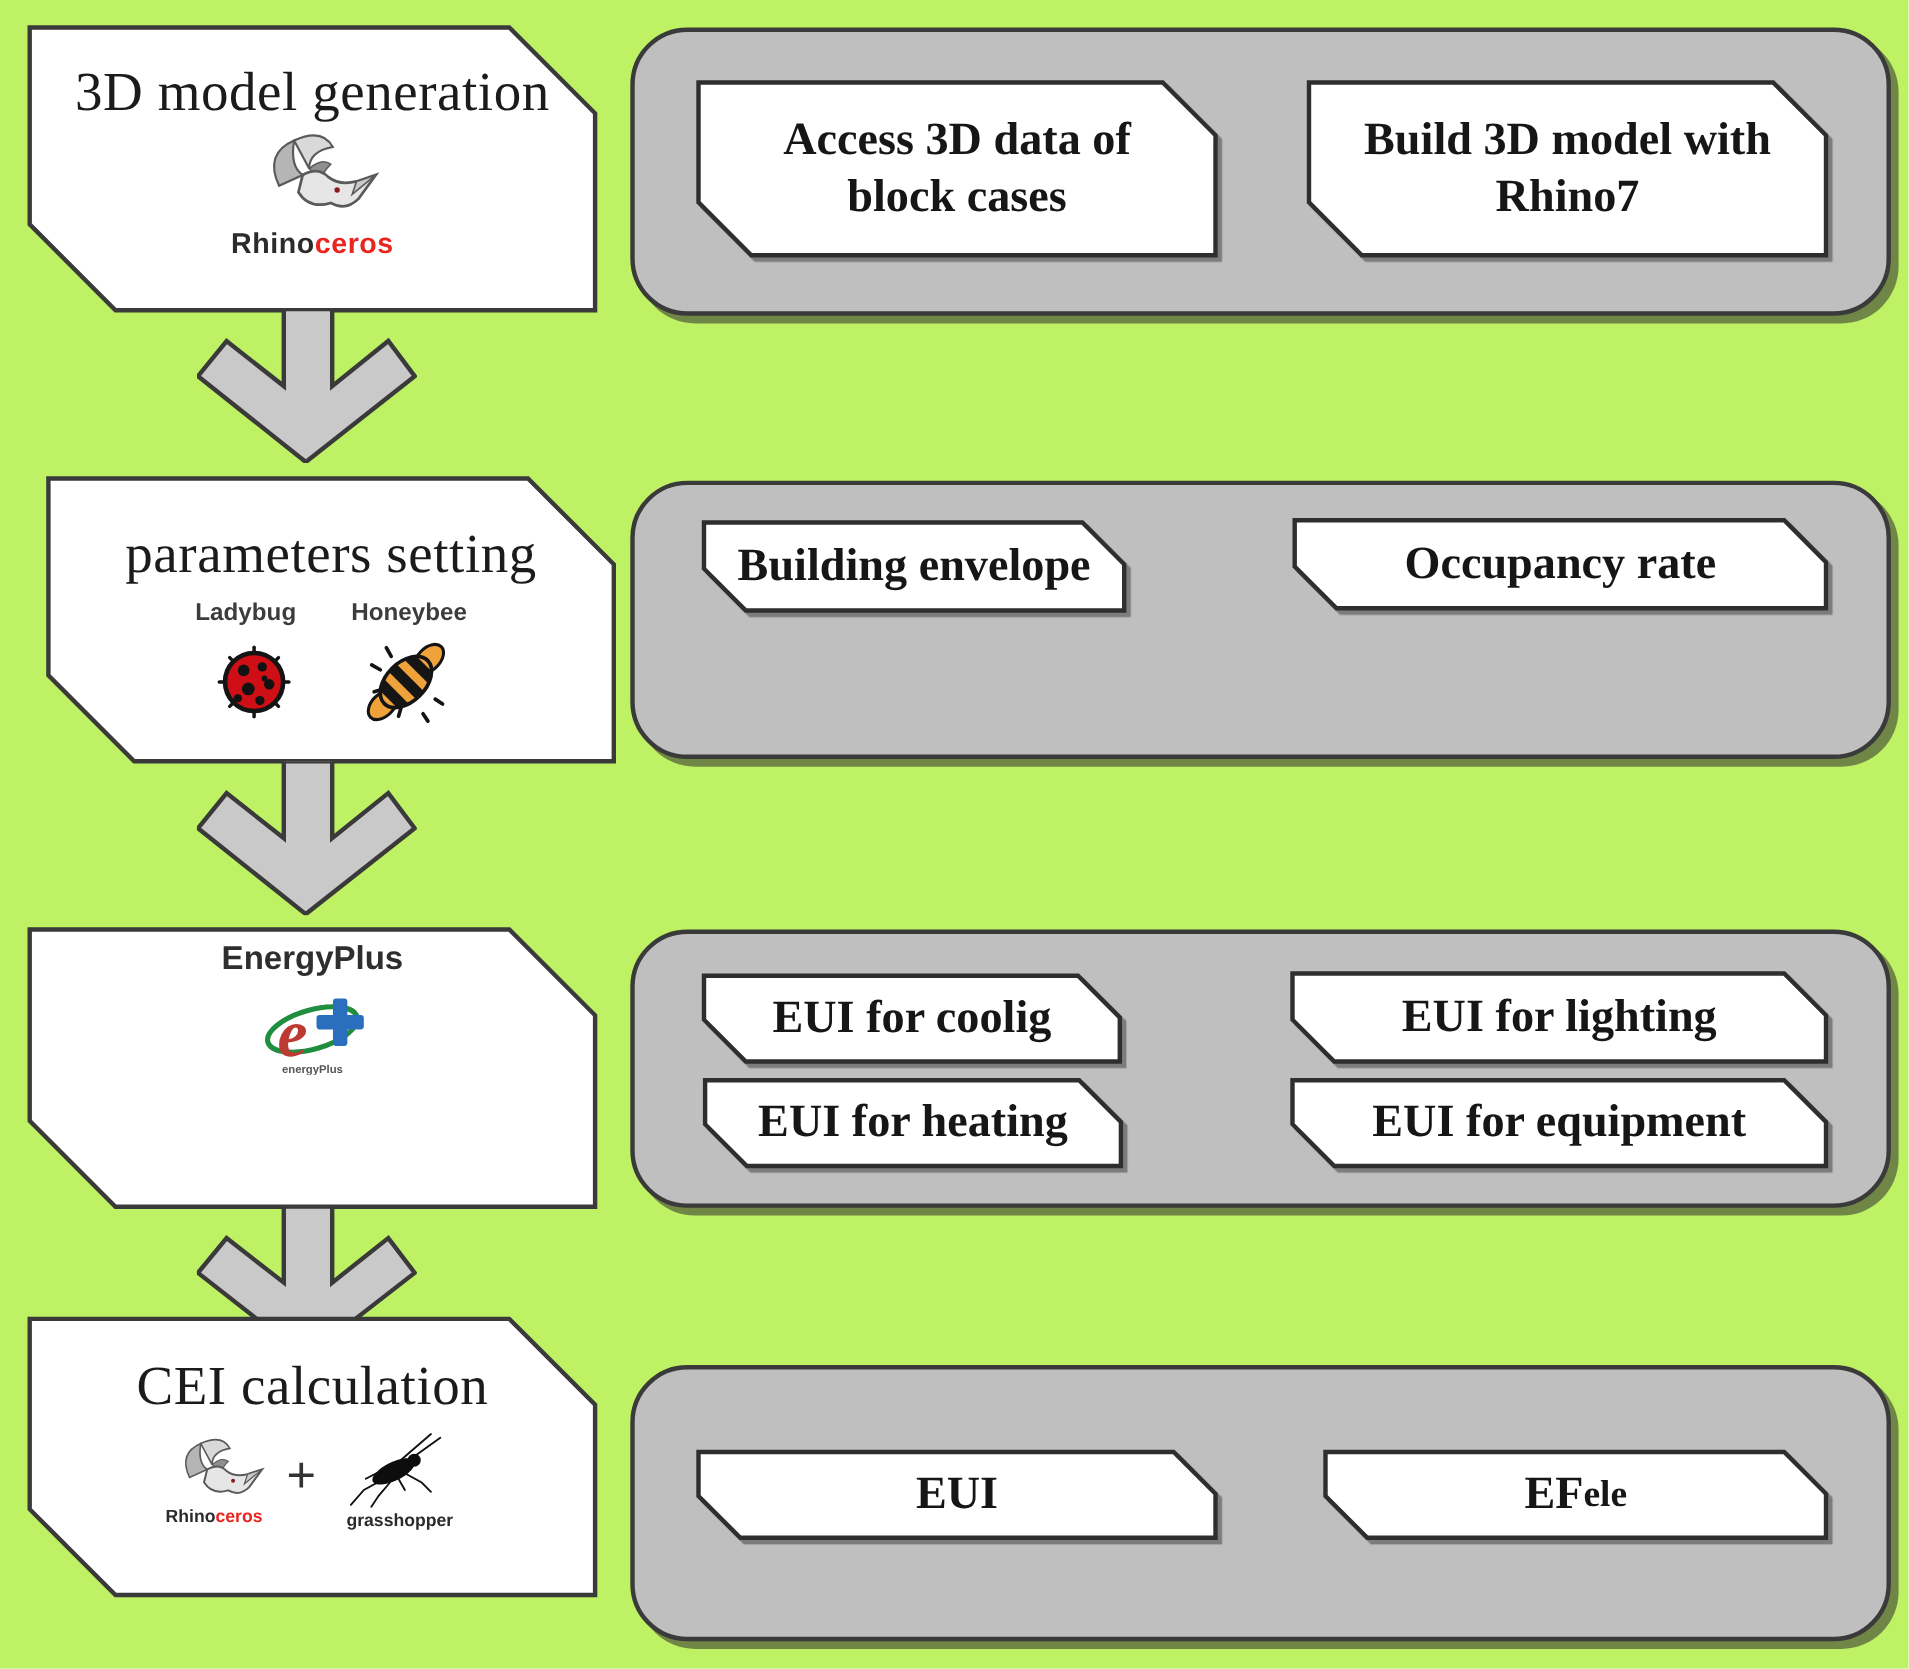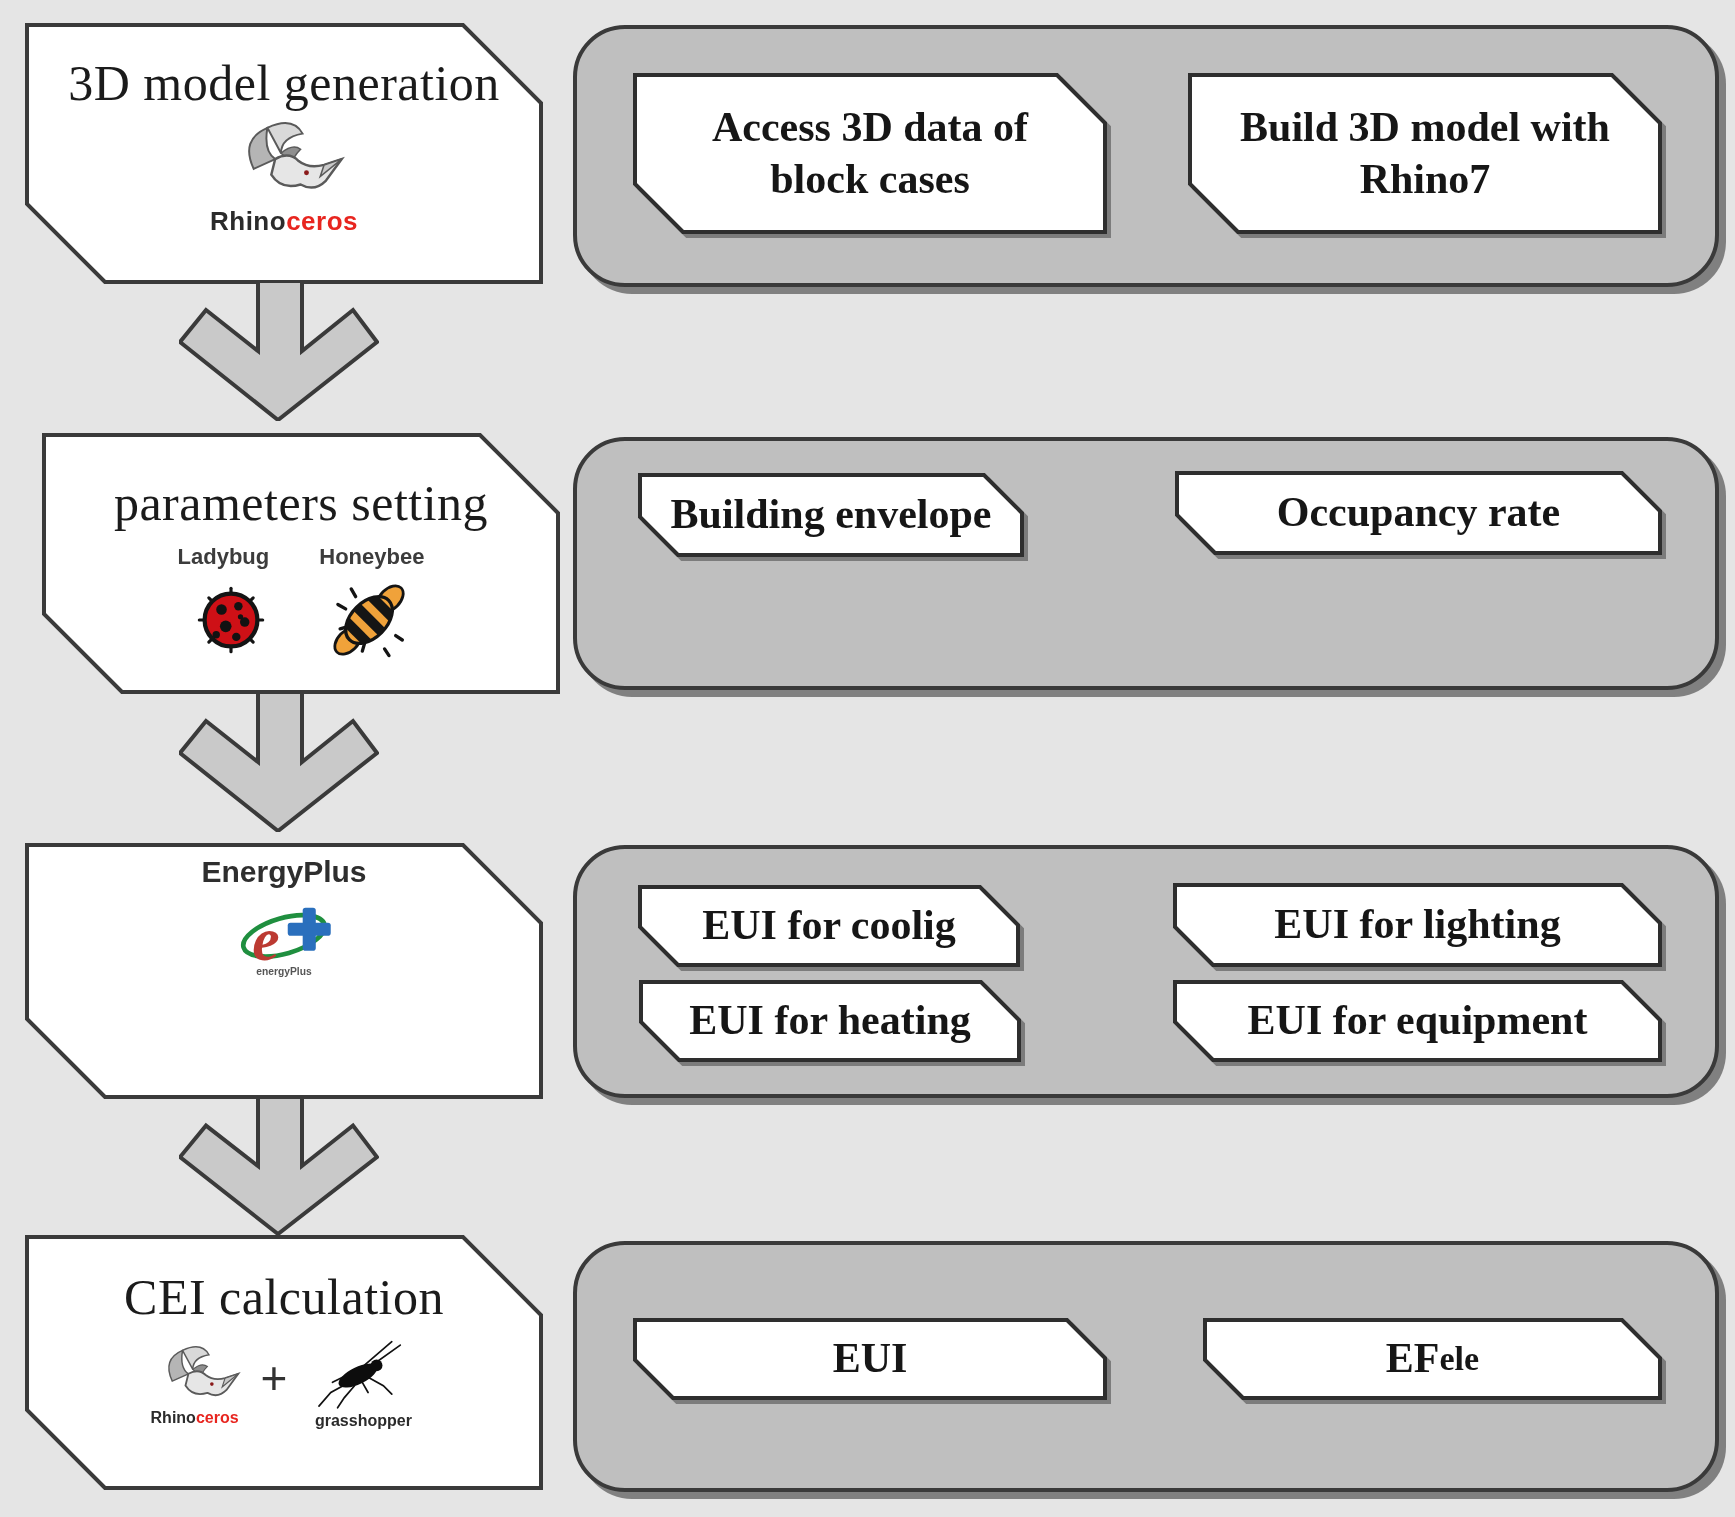--- a/index.html
+++ b/index.html
@@ -1,16 +1,16 @@
 <!DOCTYPE html>
 <html><head>
 <meta charset="utf-8">
 <style>
   html,body{margin:0;padding:0;background:#ffffff;}
-  .canvas{position:relative;width:1735px;height:1517px;background:#e5e5e5;
+  .canvas{position:relative;width:1735px;height:1517px;background:#bef264;
           font-family:"Liberation Serif",serif;overflow:hidden;}
 
   
   .stage{position:absolute;}
   .shape-svg{position:absolute;left:0;top:0;width:100%;height:100%;overflow:visible;display:block;}
   .stage-content{position:absolute;inset:0;display:flex;flex-direction:column;align-items:center;}
   .stage-title{font-size:50px;color:#1b1b1b;line-height:1.05;text-align:center;letter-spacing:0.5px;}
 
   
   .tray{position:absolute;box-sizing:border-box;background:#bfbfbf;border:4px solid #3a3a3a;
@@ -216,21 +216,21 @@
     <svg class="shape-svg" viewBox="0 0 485 78">
       <polygon points="0,0 447,0 485,38 485,78 38,78 0,40" fill="#ffffff" stroke="#2e2e2e" stroke-width="4"></polygon>
     </svg>
     <div class="item-label">EUI for equipment</div>
   </div>
 
   <svg class="arrow" style="left:179px;top:1097px" width="200" height="138" viewBox="0 0 200 140" preserveAspectRatio="none">
     <polygon points="79,0 123,0 123,70 174,29 198,61 99,139 1,61 27,29 79,70" fill="#c9c9c9" stroke="#3a3a3a" stroke-width="4"></polygon>
   </svg>
 
-  <div class="stage" style="left:27px;top:1237px;width:514px;height:251px">
+  <div class="stage" style="left:27px;top:1199px;width:514px;height:251px">
     <svg class="shape-svg" viewBox="0 0 514 251">
       <polygon points="0,0 436,0 514,78 514,251 78,251 0,173" fill="#ffffff" stroke="#3a3a3a" stroke-width="4"></polygon>
     </svg>
     <div class="stage-content">
       <div class="stage-title" style="margin-top:34px">CEI calculation</div>
       <div style="display:flex;align-items:center;gap:18px;margin-top:16px">
         <div class="icon-stack">
           <svg width="96" height="66" viewBox="0 0 130 90">
             <use href="#rhino-glyph"></use>
           </svg>

